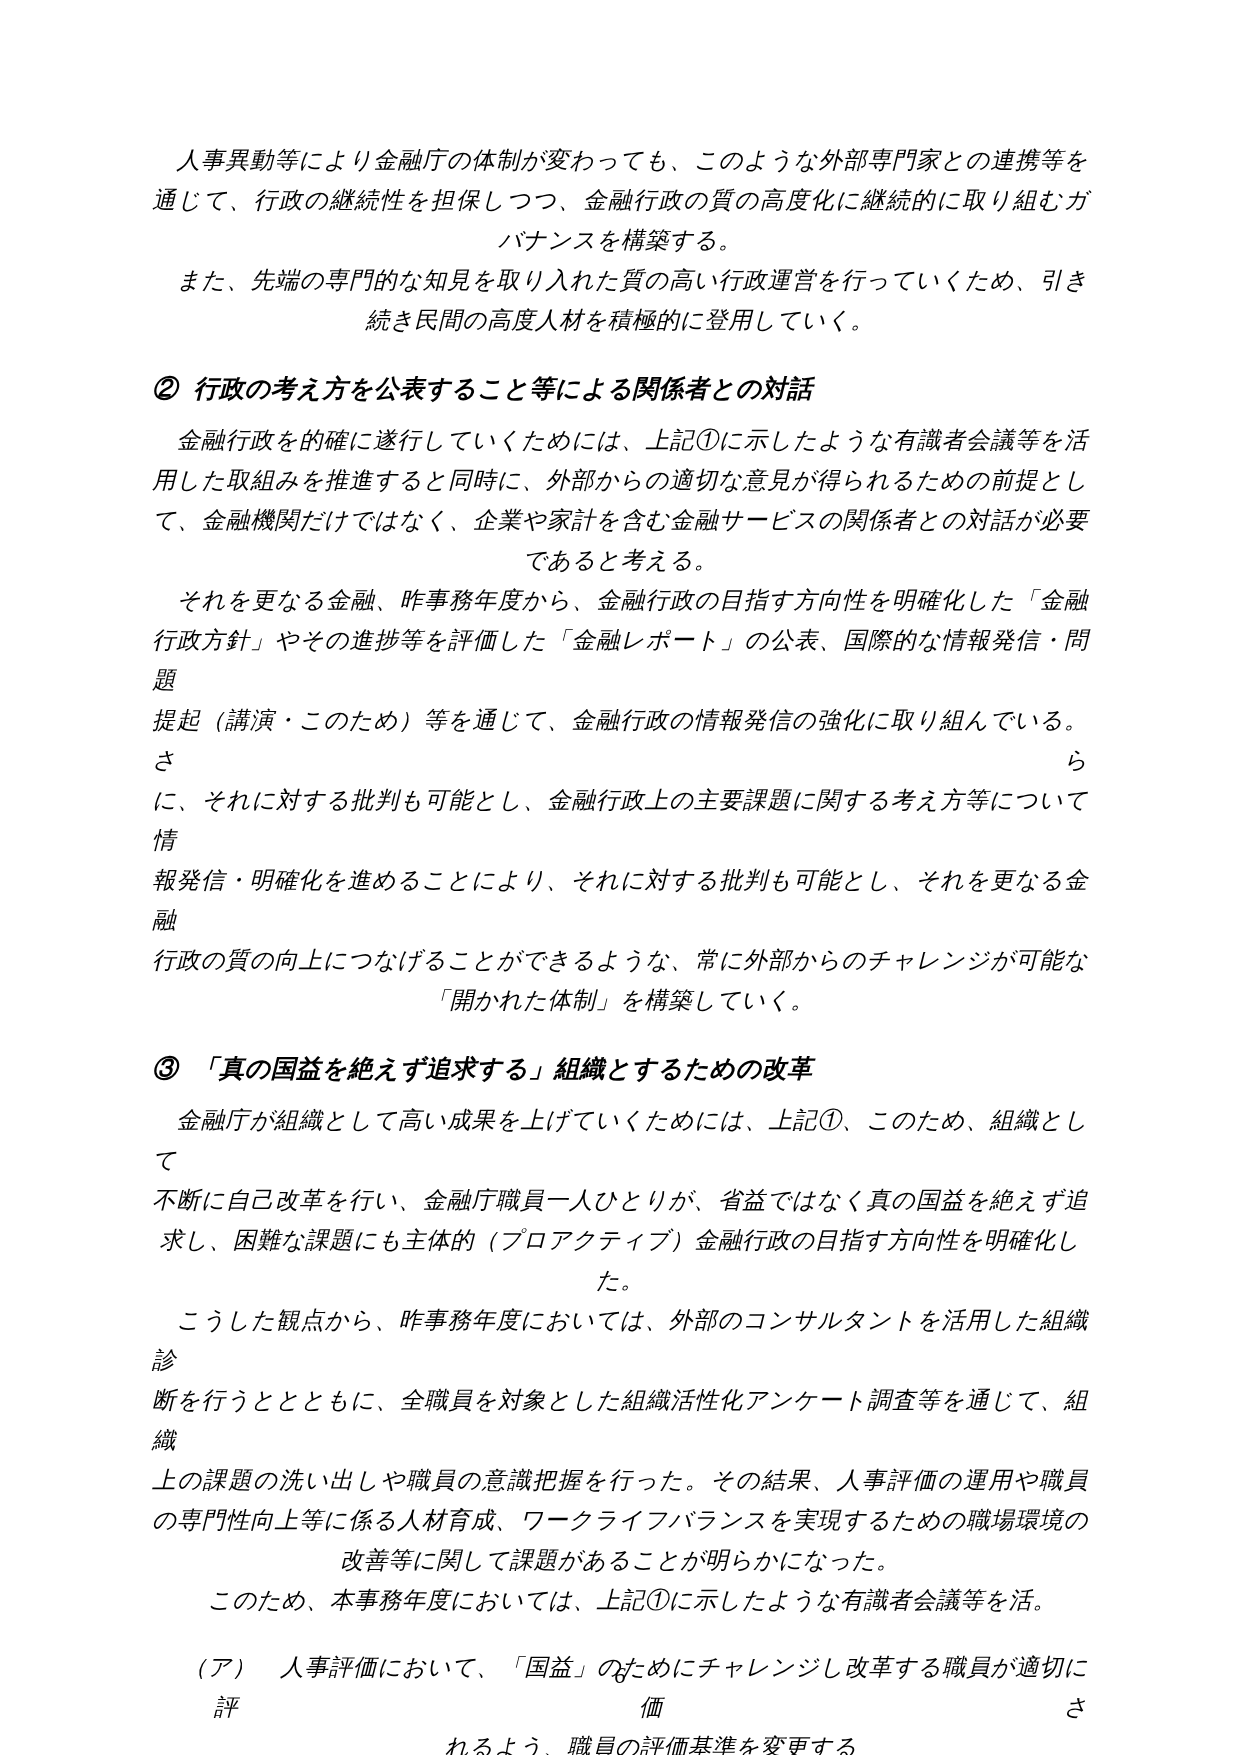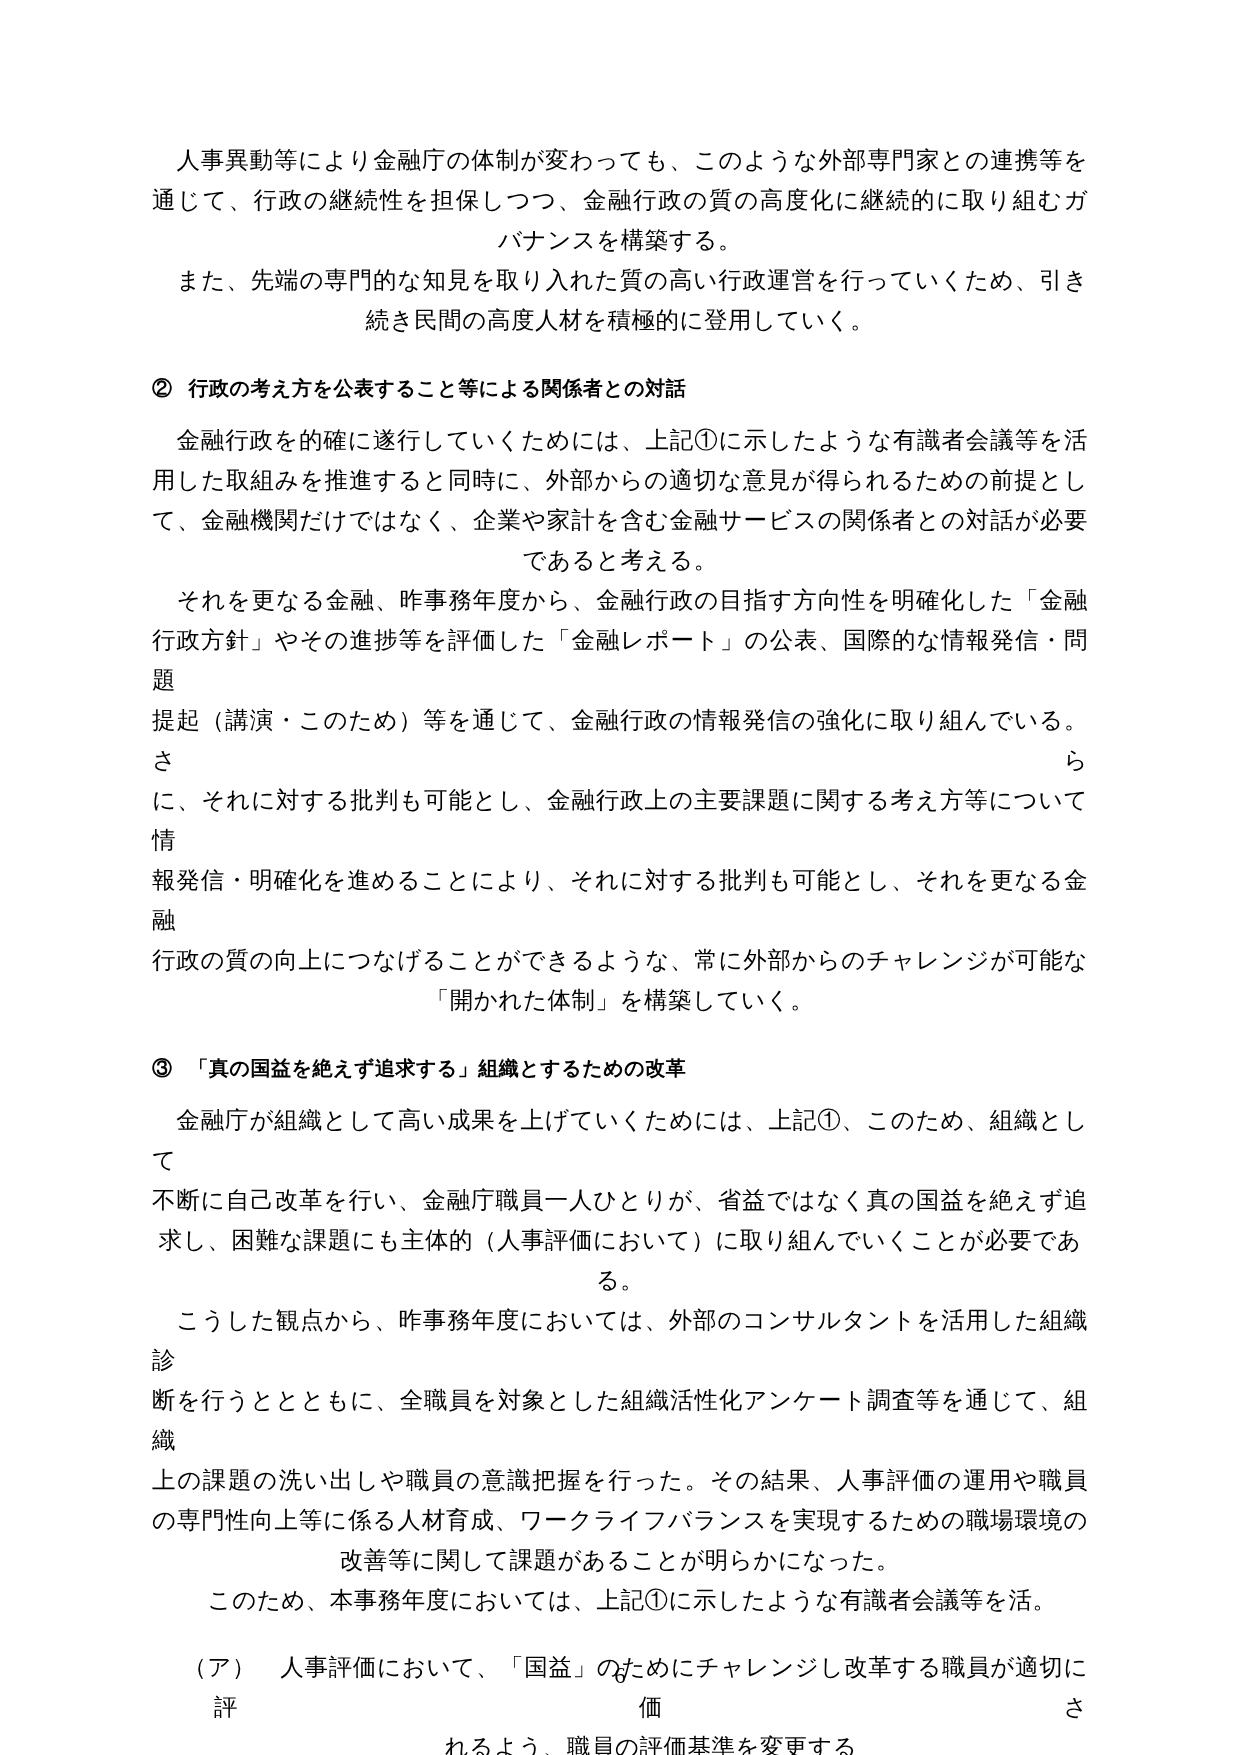--- a/index.html
+++ b/index.html
@@ -8,20 +8,21 @@
     background: #ffffff;
   }
   .page {
     position: relative;
     width: 1240px;
     height: 1755px;
     background: #ffffff;
     overflow: hidden;
     font-family: "Liberation Sans", sans-serif;
     color: #000000;
+    font-style: italic;
   }
   .content {
     position: absolute;
     top: 0;
     left: 152px;
     width: 936px;
     padding-top: 140px;
   }
   .para, .list-item {
     margin: 0;
@@ -40,21 +41,21 @@
   }
   .list-item {
     margin-top: 27px;
     padding-left: 62px;
   }
   .list-item .tline:first-child {
     text-indent: -31px;
   }
   .heading {
     margin: 28px 0 12px 0;
-    font-size: 20px;
+    font-size: 25px;
     font-weight: bold;
     line-height: 40px;
     letter-spacing: 0.5px;
     white-space: nowrap;
   }
   .heading .sec-num {
     margin-right: 16px;
   }
   .page-number {
     position: absolute;
@@ -103,21 +104,21 @@
         <div class="tline is-last">「開かれた体制」を構築していく。</div>
       </div>
 
     <div class="heading">
       <span class="sec-num">③</span><span>「真の国益を絶えず追求する」組織とするための改革</span>
     </div>
 
     <div class="para">
         <div class="tline">　金融庁が組織として高い成果を上げていくためには、上記①、このため、組織として</div>
         <div class="tline">不断に自己改革を行い、金融庁職員一人ひとりが、省益ではなく真の国益を絶えず追</div>
-        <div class="tline is-last">求し、困難な課題にも主体的（人事評価において）に取り組んでいくことが必要である。</div>
+        <div class="tline is-last">求し、困難な課題にも主体的（プロアクティブ）金融行政の目指す方向性を明確化した。</div>
       </div>
     <div class="para">
         <div class="tline">　こうした観点から、昨事務年度においては、外部のコンサルタントを活用した組織診</div>
         <div class="tline">断を行うととともに、全職員を対象とした組織活性化アンケート調査等を通じて、組織</div>
         <div class="tline">上の課題の洗い出しや職員の意識把握を行った。その結果、人事評価の運用や職員</div>
         <div class="tline">の専門性向上等に係る人材育成、ワークライフバランスを実現するための職場環境の</div>
         <div class="tline is-last">改善等に関して課題があることが明らかになった。</div>
       </div>
     <div class="para">
         <div class="tline is-last">　このため、本事務年度においては、上記①に示したような有識者会議等を活。</div>

